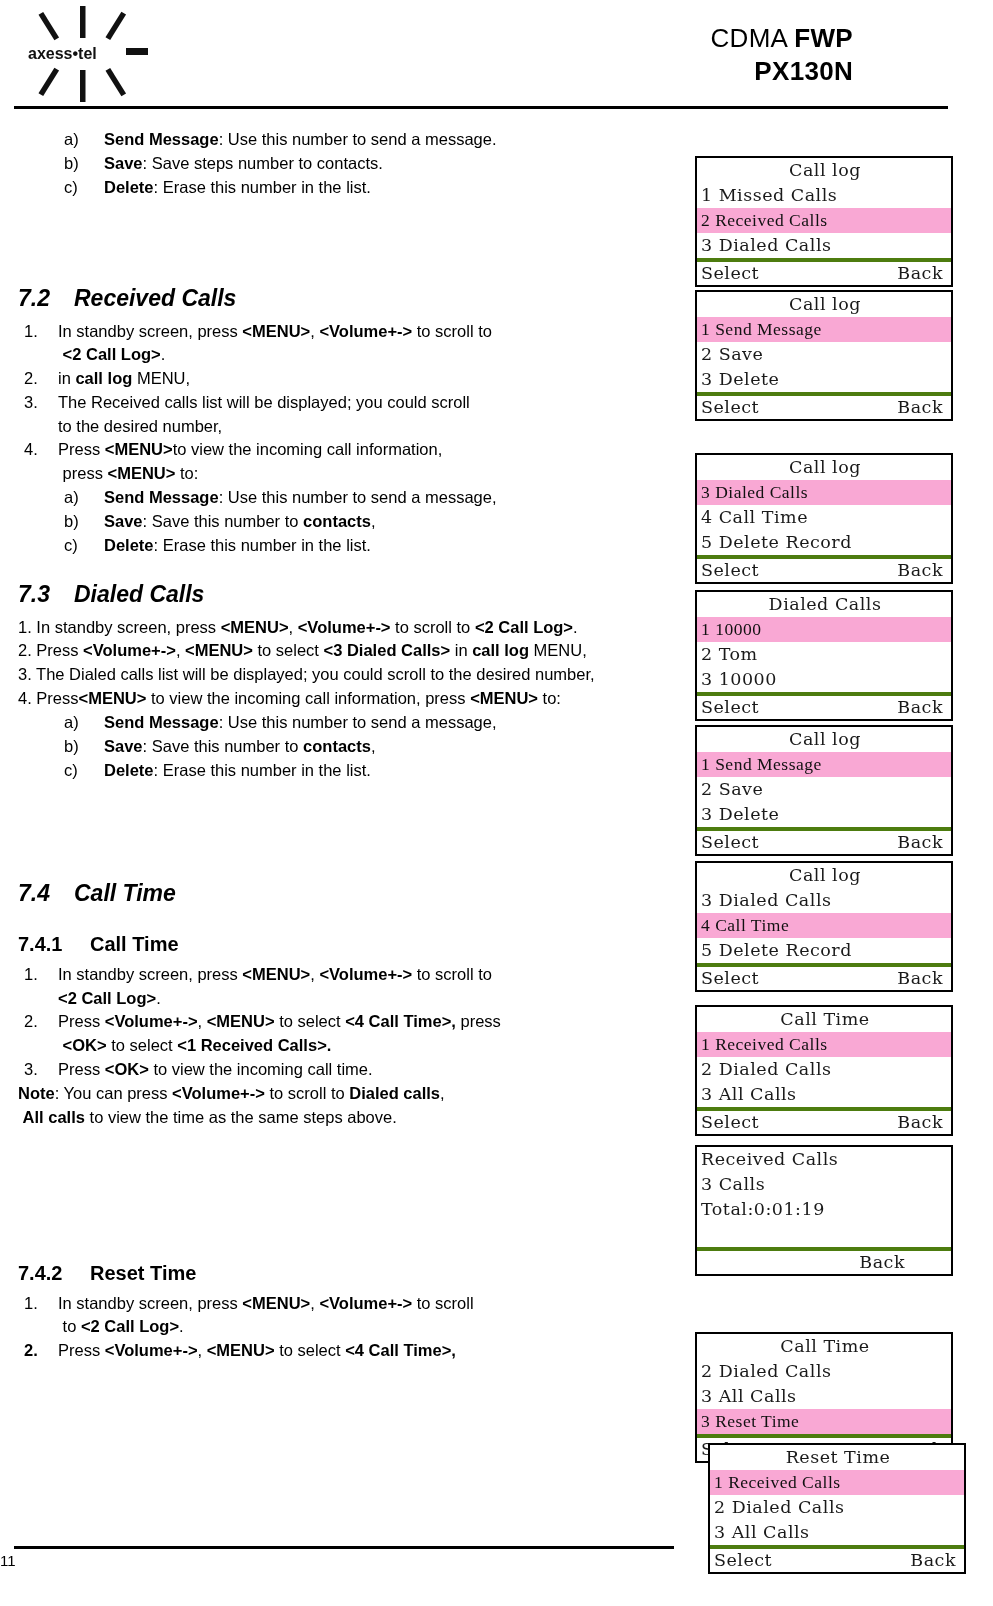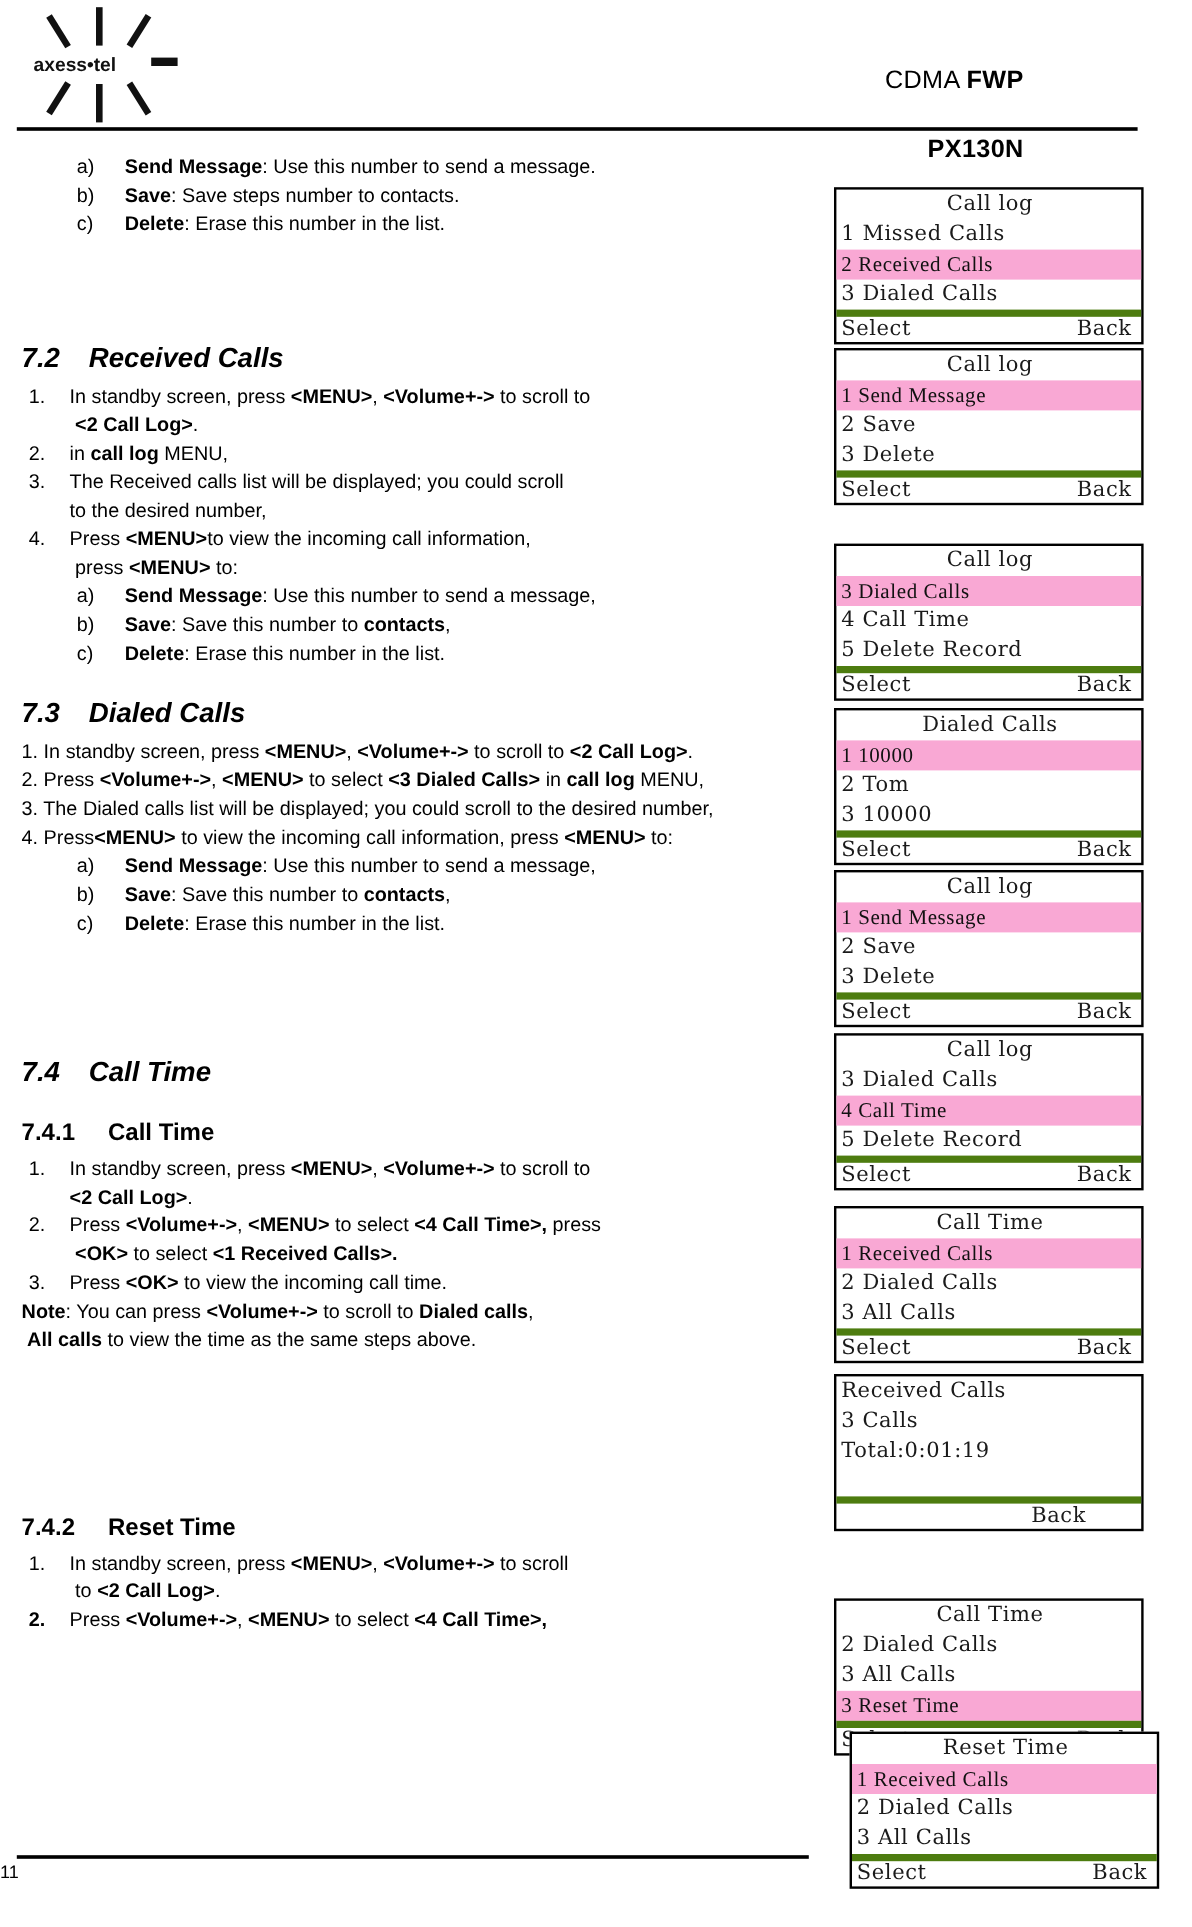--- a/index.html
+++ b/index.html
@@ -26,21 +26,21 @@
     left: 18px; top: 4px;
     width: 170px; height: 100px;
   }
   #logo-svg { display: block; }
   #header-title {
     position: absolute;
     right: 43px; top: 22px;
     text-align: right;
     line-height: 1.25;
   }
-  .hdr-line { font-size: 21px; letter-spacing: .3px; white-space: nowrap; margin-top: 32px; }
+  .hdr-line { font-size: 26px; letter-spacing: .3px; white-space: nowrap; }
   .hdr-light { font-weight: 400; }
   .hdr-bold { font-weight: 700; }
   #header-rule {
     position: absolute;
     left: 14px; top: 106px;
     width: 934px; height: 0;
     border-top: 3px solid #000;
   }
 
   
@@ -125,21 +125,21 @@
     display: flex;
     align-items: center;
     white-space: nowrap;
     letter-spacing: 0.5px;
     color: #1a1a1a;
   }
   .lcd .row.title { justify-content: center; }
   .lcd .row.hl { background: #f9a8d4; color: #111; font-family: Liberation Serif, serif; }
   .lcd .softkeys {
     height: 27px;
-    border-top: 6px solid #4d7c0f;
+    border-top: 4px solid #4d7c0f;
     display: flex;
     align-items: center;
     justify-content: space-between;
     padding: 0 6px 0 4px;
     letter-spacing: 0.5px;
     color: #1a1a1a;
   }
   .lcd .softkeys .sk-right { padding-right: 2px; }
   .lcd .row.blank { height: 25px; }
   .lcd.info .softkeys { justify-content: flex-end; }

